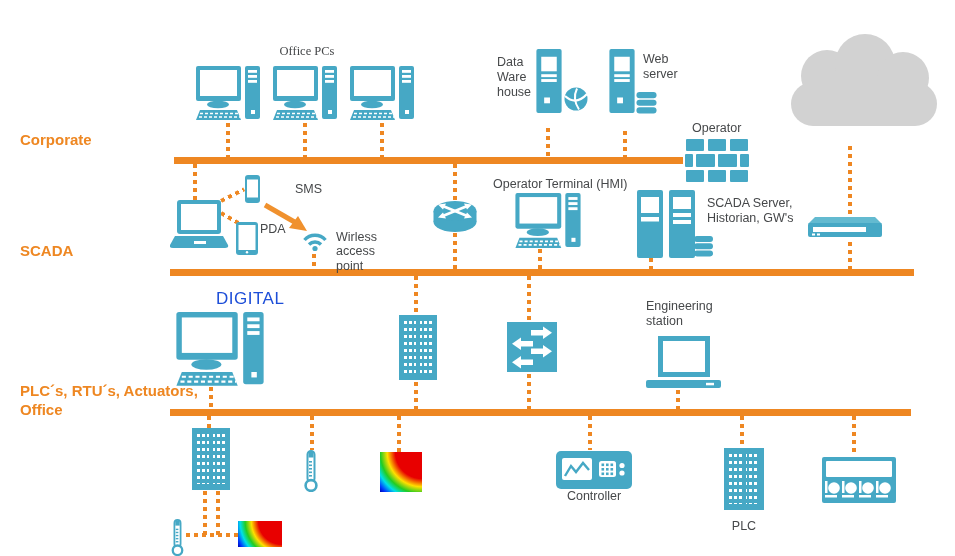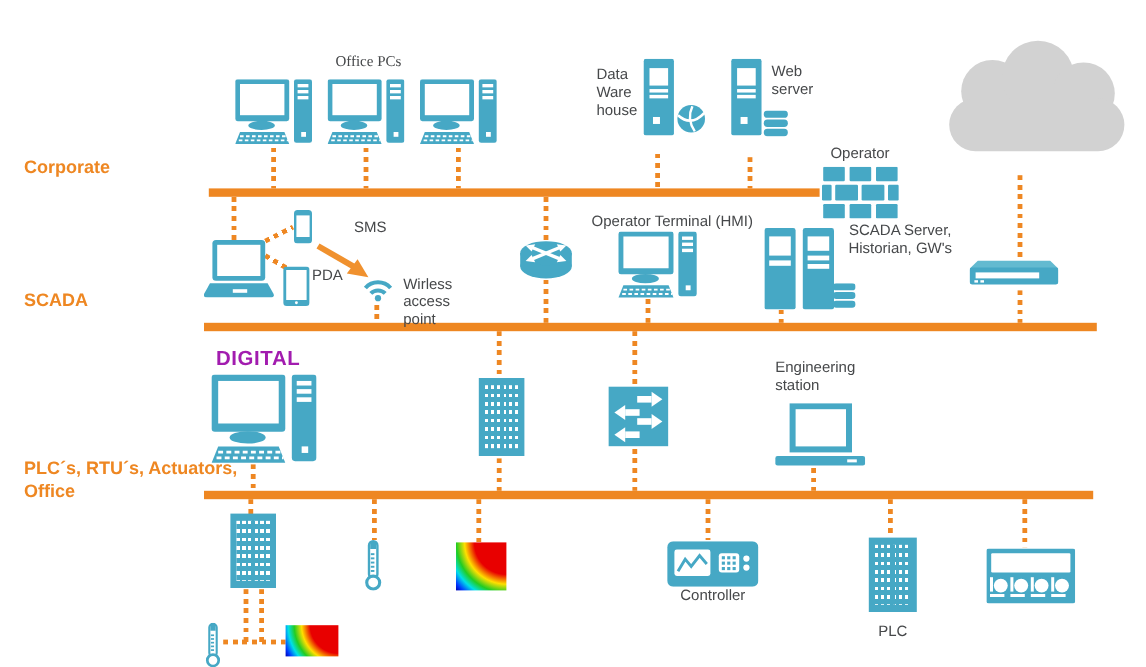--- a/index.html
+++ b/index.html
@@ -4,21 +4,21 @@
 <style>
   html,body{margin:0;padding:0;background:#fff;}
   #stage{position:relative;width:955px;height:556px;background:#fff;overflow:hidden;
          font-family:"Liberation Sans",sans-serif;}
   .bus{position:absolute;height:7px;background:#EE8722;}
   .dv{position:absolute;width:4px;background:repeating-linear-gradient(180deg,#EE8722 0 4px,transparent 4px 8px);}
   .dh{position:absolute;height:4px;background:repeating-linear-gradient(90deg,#EE8722 0 4px,transparent 4px 8px);}
   .dd{position:absolute;height:4px;background:repeating-linear-gradient(90deg,#EE8722 0 4px,transparent 4px 8px);transform-origin:left center;}
   .lbl{position:absolute;font-size:12.5px;line-height:1.2;color:#46484a;white-space:pre-line;}
   .lvl{position:absolute;font-size:15px;font-weight:bold;color:#EE8722;white-space:pre-line;line-height:1.25;}
-  .ttl-digital{position:absolute;font-size:17px;font-weight:bold;color:#a21caf;letter-spacing:.5px;}
+  .ttl-digital{position:absolute;font-size:17px;font-weight:normal;color:#1d4ed8;letter-spacing:.5px;margin-left:36px;}
   .center{text-align:center;}
   .node{position:absolute;}
   .node svg{display:block;width:100%;height:100%;}
   .bldg{position:absolute;background:#46A8C5;}
   .bldg::before{content:"";position:absolute;inset:6px 5px;
     background:
       linear-gradient(90deg,transparent 0 44%,#46A8C5 44% 56%,transparent 56%),
       repeating-linear-gradient(180deg,transparent 0 3px,#46A8C5 3px 7px),
       repeating-linear-gradient(90deg,#fff 0 3px,transparent 3px 5px);}
   .heat{position:absolute;background:radial-gradient(circle at 100% 0,
@@ -302,21 +302,21 @@
   </div>
   <div class="node" style="left:694px;top:236px;width:19px;height:21px;">
     <svg viewBox="0 0 21 23">
         <g fill="#46A8C5">
           <rect width="21" height="6.5" rx="3.2"></rect>
           <rect y="8" width="21" height="6.5" rx="3.2"></rect>
           <rect y="16" width="21" height="6.5" rx="3.2"></rect>
         </g>
       </svg>
   </div>
-  <div class="lbl" style="left:707px;top:185px;text-align:center;">SCADA Server,
+  <div class="lbl" style="left:707px;top:196px;">SCADA Server,
 Historian, GW's</div>
 
   <div class="node" style="left:808px;top:217px;width:74px;height:22px;">
     <svg viewBox="0 0 74 22">
         <polygon points="7,0 67,0 74,7 0,7" fill="#63BAD0"></polygon>
         <rect y="6" width="74" height="14" rx="2" fill="#46A8C5"></rect>
         <g fill="#fff">
           <rect x="5" y="10" width="53" height="5"></rect>
           <rect x="4" y="16.5" width="3" height="2"></rect>
           <rect x="9" y="16.5" width="3" height="2"></rect>

